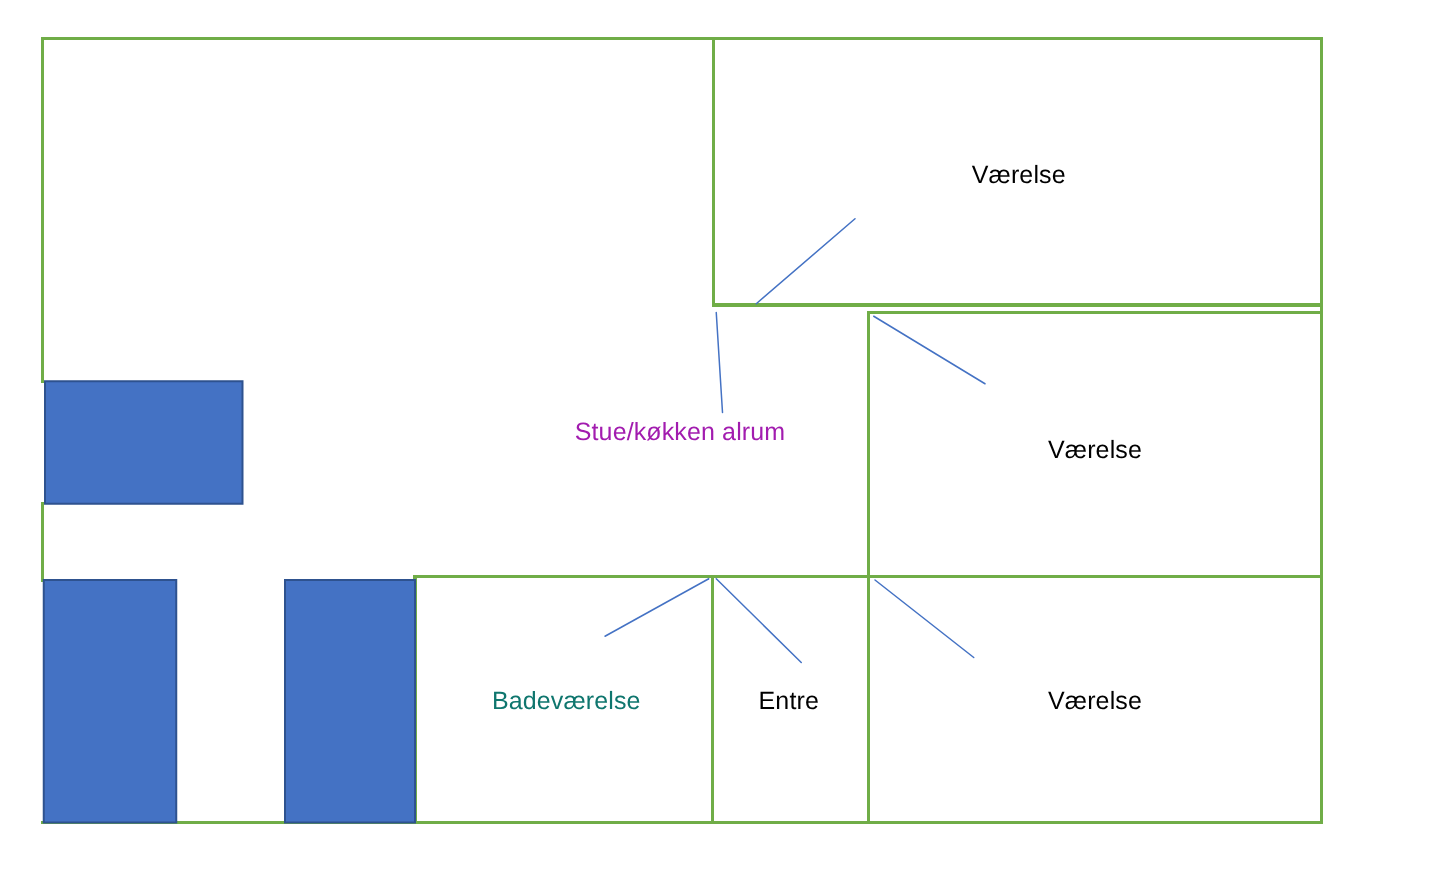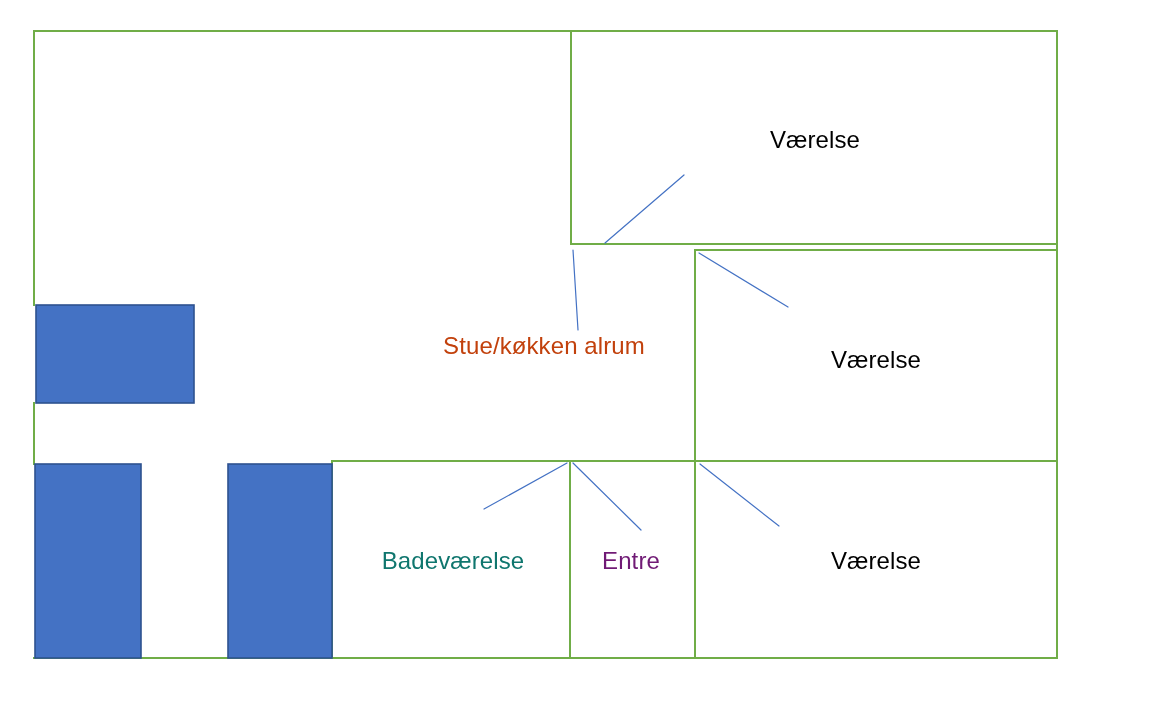--- a/index.html
+++ b/index.html
@@ -22,21 +22,21 @@
     position: absolute;
     left: 0;
     top: 0;
     width: 1164px;
     height: 707px;
     display: block;
   }
   .room-label {
     position: absolute;
     font-family: "Liberation Sans", sans-serif;
-    font-size: 24px;
+    font-size: 20px;
     color: #000000;
     white-space: nowrap;
     line-height: 1;
     transform: translate(-50%, -50%);
     letter-spacing: 0.1px;
   }
 </style>
 </head>
 <body>
 
@@ -68,21 +68,21 @@
         <line x1="605" y1="243" x2="684" y2="175" stroke="#4472C4" stroke-width="1.2" stroke-linecap="round"></line>
         <line x1="699" y1="253" x2="788" y2="307" stroke="#4472C4" stroke-width="1.2" stroke-linecap="round"></line>
         <line x1="700" y1="464" x2="779" y2="526" stroke="#4472C4" stroke-width="1.2" stroke-linecap="round"></line>
         <line x1="567" y1="463" x2="484" y2="509" stroke="#4472C4" stroke-width="1.2" stroke-linecap="round"></line>
         <line x1="573" y1="463" x2="641" y2="530" stroke="#4472C4" stroke-width="1.2" stroke-linecap="round"></line>
       </g>
 
   </svg>
 
   <div id="labels-layer">
-      <div class="room-label" style="left: 544px; top: 346px; color: #c2410c;">Stue/køkken alrum</div>
+      <div class="room-label" style="left: 544px; top: 346px; color: #a21caf;">Stue/køkken alrum</div>
       <div class="room-label" style="left: 815px; top: 140px; color: rgb(0, 0, 0);">Værelse</div>
       <div class="room-label" style="left: 876px; top: 360px; color: rgb(0, 0, 0);">Værelse</div>
       <div class="room-label" style="left: 876px; top: 561px; color: rgb(0, 0, 0);">Værelse</div>
       <div class="room-label" style="left: 453px; top: 561px; color: #0f766e;">Badeværelse</div>
-      <div class="room-label" style="left: 631px; top: 561px; color: #701a75;">Entre</div>
+      <div class="room-label" style="left: 631px; top: 561px; color: #000000;">Entre</div>
     </div>
 
 </div>
 
 </body></html>

